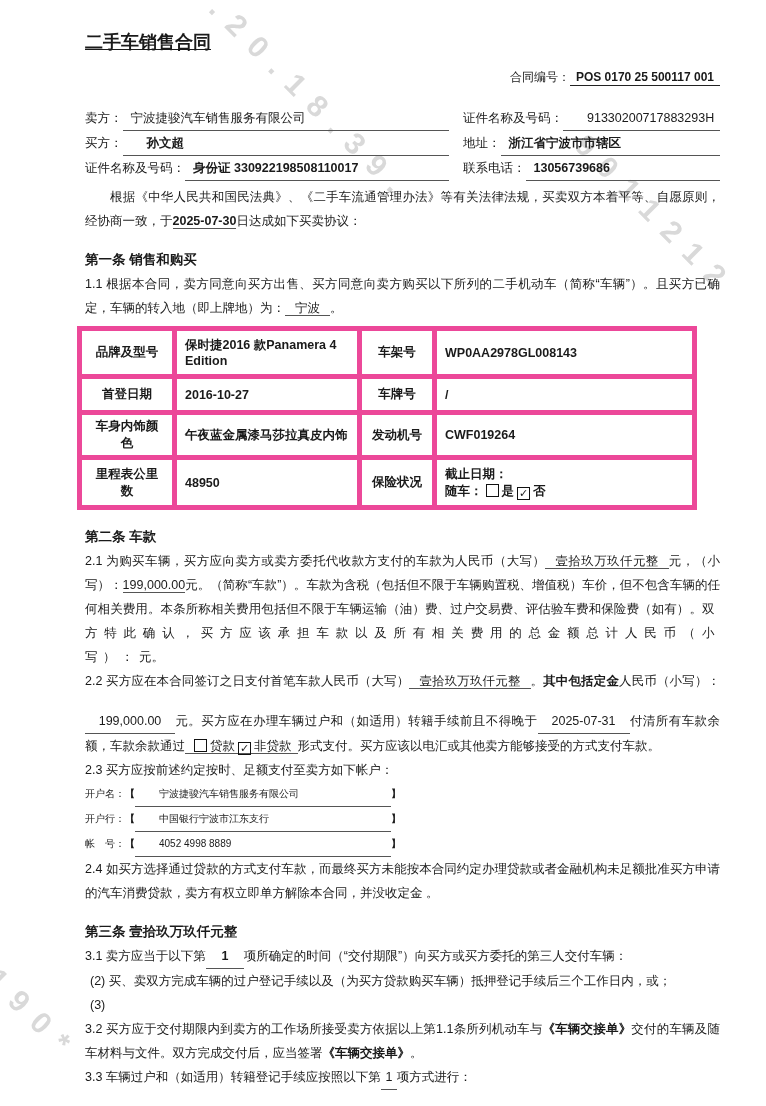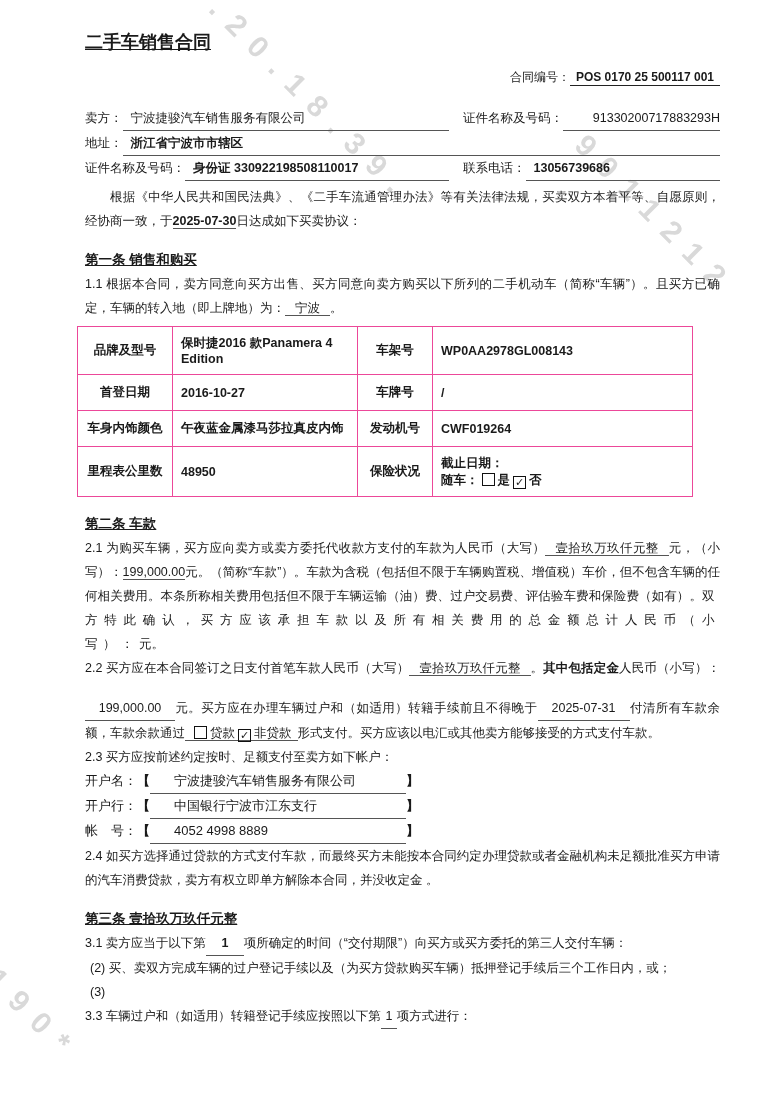--- a/index.html
+++ b/index.html
@@ -35,47 +35,47 @@
   .fill { flex:1 1 auto; border-bottom:1px solid #555; padding-left:8px; white-space:nowrap; overflow:hidden; }
   .b { font-weight:700; }
   .ul { border-bottom:1px solid #555; }
   .pad6 { padding:0 6px; }
   .pad10 { padding:0 10px; }
 
   p.para { font-size:12.5px; line-height:24px; text-align:justify; }
   .indent { text-indent:2em; }
   .mt12 { margin-top:4px; }
 
-  h2.sec { font-size:13.5px; font-weight:700; line-height:24px; margin-top:15px;text-decoration:underline; }
+  h2.sec { font-size:13.5px; font-weight:700; line-height:24px; margin-top:15px; }
 
   table.veh {
     border-collapse:collapse; table-layout:fixed;
     width:615px; margin:6px 0 0 -8px;
     font-size:12.5px; font-weight:700;
   }
-  table.veh td { border:1px solid #ec4899; padding:3px 8px; vertical-align:middle; }
+  table.veh td { border:5px solid #ec4899; padding:3px 8px; vertical-align:middle; }
   td.lab { text-align:center; padding:3px 2px; }
   td.val { text-align:left; padding-left:10px; }
   tr.r1 { height:48px; } tr.r2, tr.r3 { height:36px; } tr.r4 { height:50px; }
 
   .cb {
     display:inline-block; width:13px; height:13px;
     border:1.5px solid #111; vertical-align:-2px;
     text-align:center; line-height:11px; font-size:11px; font-weight:700;
     margin:0 3px; font-style:normal;
   }
   .cb i { font-style:normal; }
 
   .sp { letter-spacing:5.5px; }
   .numline { display:inline-block; min-width:90px; text-align:center; }
   .dateline { display:inline-block; min-width:92px; text-align:center;margin-top:16px; }
   .blank1 { display:inline-block; min-width:38px; text-align:center; font-weight:700; }
   .blank2 { display:inline-block; min-width:16px; text-align:center; }
 
-  .acct-row { font-size:13px; line-height:24px; }
+  .acct-row { font-size:10px; line-height:24px; }
   .acct-val { display:inline-block; width:256px; padding-left:24px; border-bottom:1px solid #555; white-space:nowrap; }
 </style>
 </head>
 <body>
 
 <div class="page">
   <div class="wm wm1">0.20.18.39.</div>
   <div class="wm wm2">9011212</div>
   <div class="wm wm3">6190*</div>
 
@@ -87,25 +87,29 @@
       <span>合同编号：</span><span class="val">POS 0170 25 500117 001</span>
     </div>
 
     <div class="prow">
       <div class="p-left">
         <span class="lbl">卖方：</span>
         <span class="fill">宁波捷骏汽车销售服务有限公司</span>
       </div>
       <div class="p-right">
         <span class="lbl">证件名称及号码：</span>
-        <span class="fill" style="padding-left:24px;text-align:right;">91330200717883293H</span>
+        <span class="fill" style="padding-left:24px;">91330200717883293H</span>
       </div>
     </div>
 
     <div class="prow">
+      <div class="p-left">
+        <span class="lbl">买方：</span>
+        <span class="fill b" style="padding-left:24px;">孙文超</span>
+      </div>
       <div class="p-right">
         <span class="lbl">地址：</span>
         <span class="fill b">浙江省宁波市市辖区</span>
       </div>
     </div>
 
     <div class="prow">
       <div class="p-left">
         <span class="lbl">证件名称及号码：</span>
         <span class="fill b">身份证 330922198508110017</span>
@@ -186,17 +190,20 @@
 
     <p class="para">2.4 如买方选择通过贷款的方式支付车款，而最终买方未能按本合同约定办理贷款或者金融机构未足额批准买方申请的汽车消费贷款，卖方有权立即单方解除本合同，并没收定金 。</p>
 
     <h2 class="sec">第三条 壹拾玖万玖仟元整</h2>
     <p class="para">
       <span>3.1 卖方应当于以下第</span><span class="ul blank1">1</span><span>项所确定的时间（“交付期限”）向买方或买方委托的第三人交付车辆：</span>
     </p>
     <p class="para" style="padding-left:5px;">(2) 买、卖双方完成车辆的过户登记手续以及（为买方贷款购买车辆）抵押登记手续后三个工作日内，或；</p>
     <p class="para" style="padding-left:5px;">(3)</p>
     <p class="para">
+      <span>3.2 买方应于交付期限内到卖方的工作场所接受卖方依据以上第1.1条所列机动车与</span><span class="b">《车辆交接单》</span><span>交付的车辆及随车材料与文件。双方完成交付后，应当签署</span><span class="b">《车辆交接单》</span><span>。</span>
+    </p>
+    <p class="para">
       <span>3.3 车辆过户和（如适用）转籍登记手续应按照以下第</span><span class="ul blank2">1</span><span>项方式进行：</span>
     </p>
 
   </div>
 </div>
 
 </body></html>

